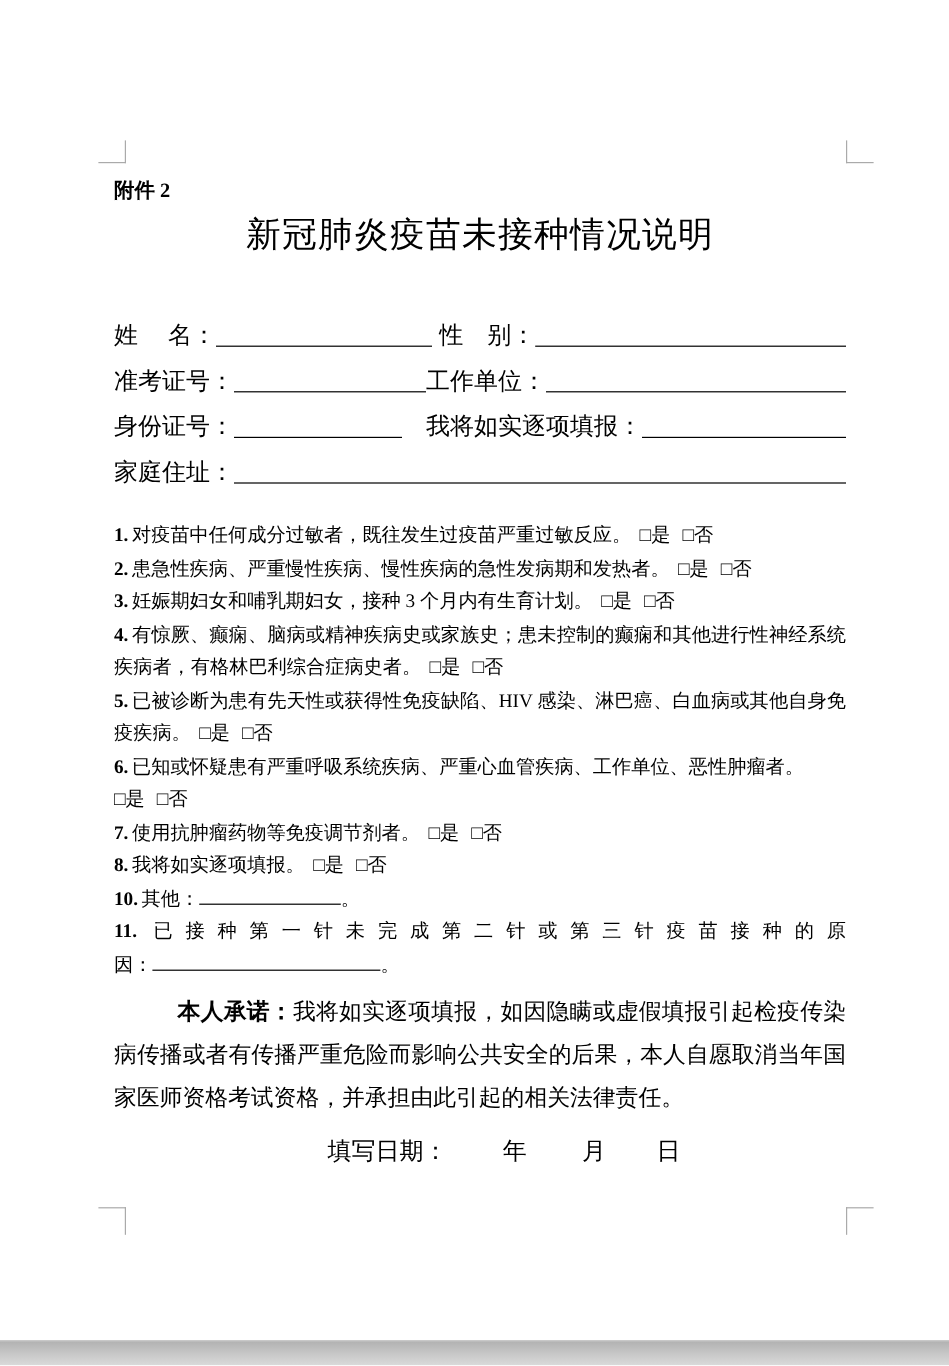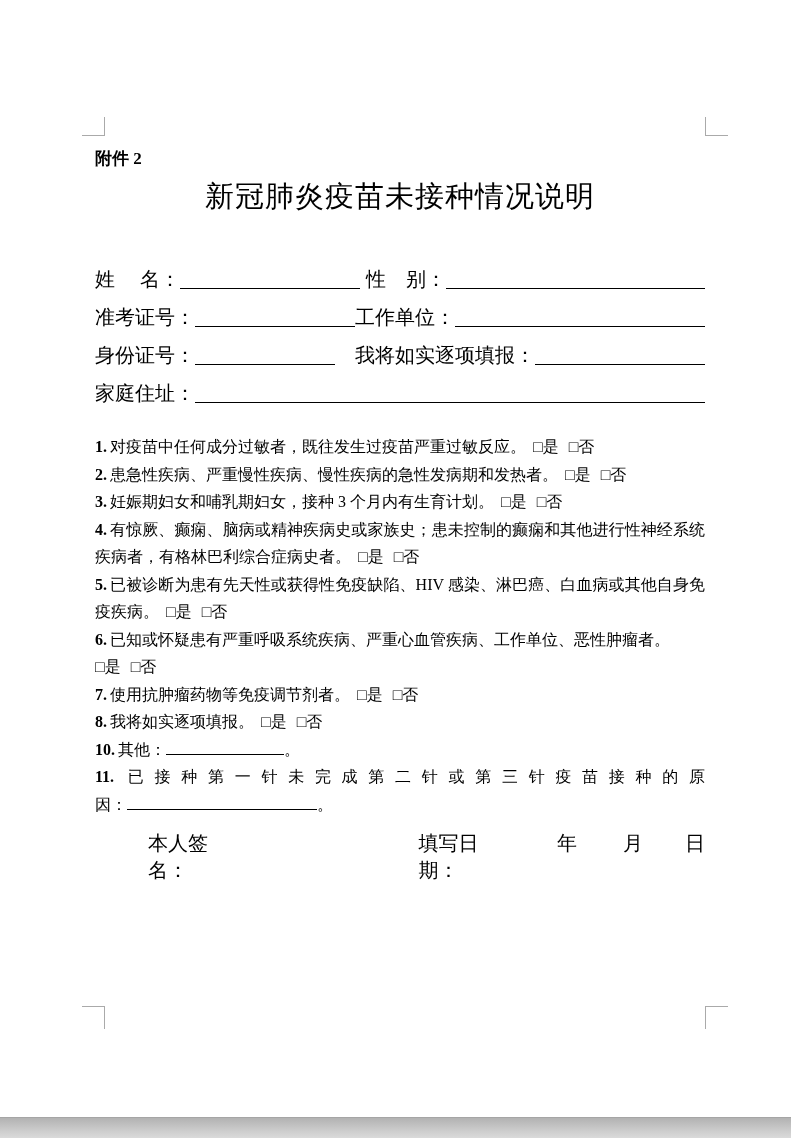--- a/index.html
+++ b/index.html
@@ -155,23 +155,25 @@
 
       <div class="item justify-last">
         <span class="num">11.</span><span>已接种第一针未完成第二针或第三针疫苗接种的原</span>
       </div>
       <div class="item">
         <span>因：</span><span class="blank b11"></span><span>。</span>
       </div>
 
     </div>
 
+    <div class="promise">
+      <span class="prefix">本人承诺：</span><span>我将如实逐项填报，如因隐瞒或虚假填报引起检疫传染病传播或者有传播严重危险而影响公共安全的后果，本人自愿取消当年国家医师资格考试资格，并承担由此引起的相关法律责任。</span>
+    </div>
 
     <div class="sig-row">
-      <span class="sig-sign">本人签名：</span>
       <span class="sig-date">填写日期：</span>
       <span class="sig-year">年</span>
       <span class="sig-month">月</span>
       <span class="sig-day">日</span>
     </div>
 
   </div>
 
   <div class="footer-band"></div>
 

